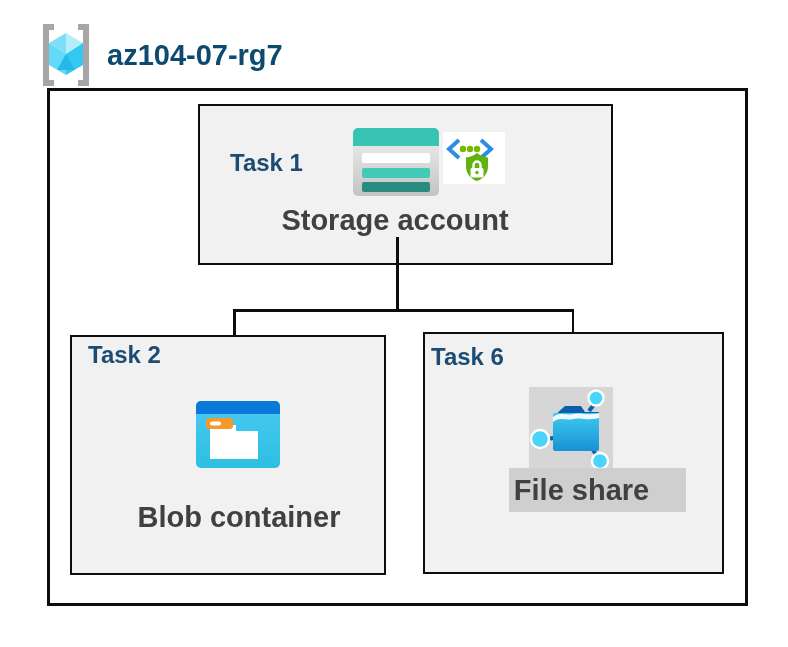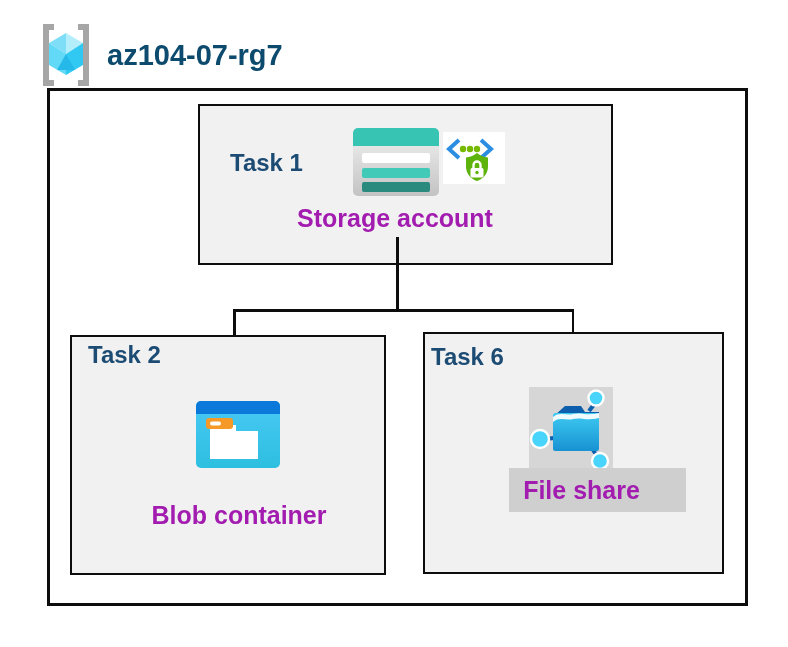--- a/index.html
+++ b/index.html
@@ -29,21 +29,21 @@
   }
   .task1 { left:198px; top:104px; width:415px; height:161px; }
   .task2 { left:70px;  top:335px; width:316px; height:240px;padding-left:15px; }
   .task3 { left:423px; top:332px; width:301px; height:242px; }
 
   .task-label {
     position:absolute; font-size:24px; font-weight:bold; color:#1c4b74;
     white-space:nowrap;
   }
   .node-label {
-    position:absolute; font-size:25px; font-weight:bold; color:#a21caf;
+    position:absolute; font-size:29px; font-weight:bold; color:#404040;
     text-align:center; white-space:nowrap;
   }
 
   
   .line { position:absolute; background:#0d0d0d; }
   .line-v { width:2.5px; }
   .line-h { height:2.5px; }
   .conn-trunk      { left:396px; top:237px; height:73px; }
   .conn-horizontal { left:233px; top:309px; width:341px; }
   .conn-blob       { left:233px; top:309px; height:81px; }

